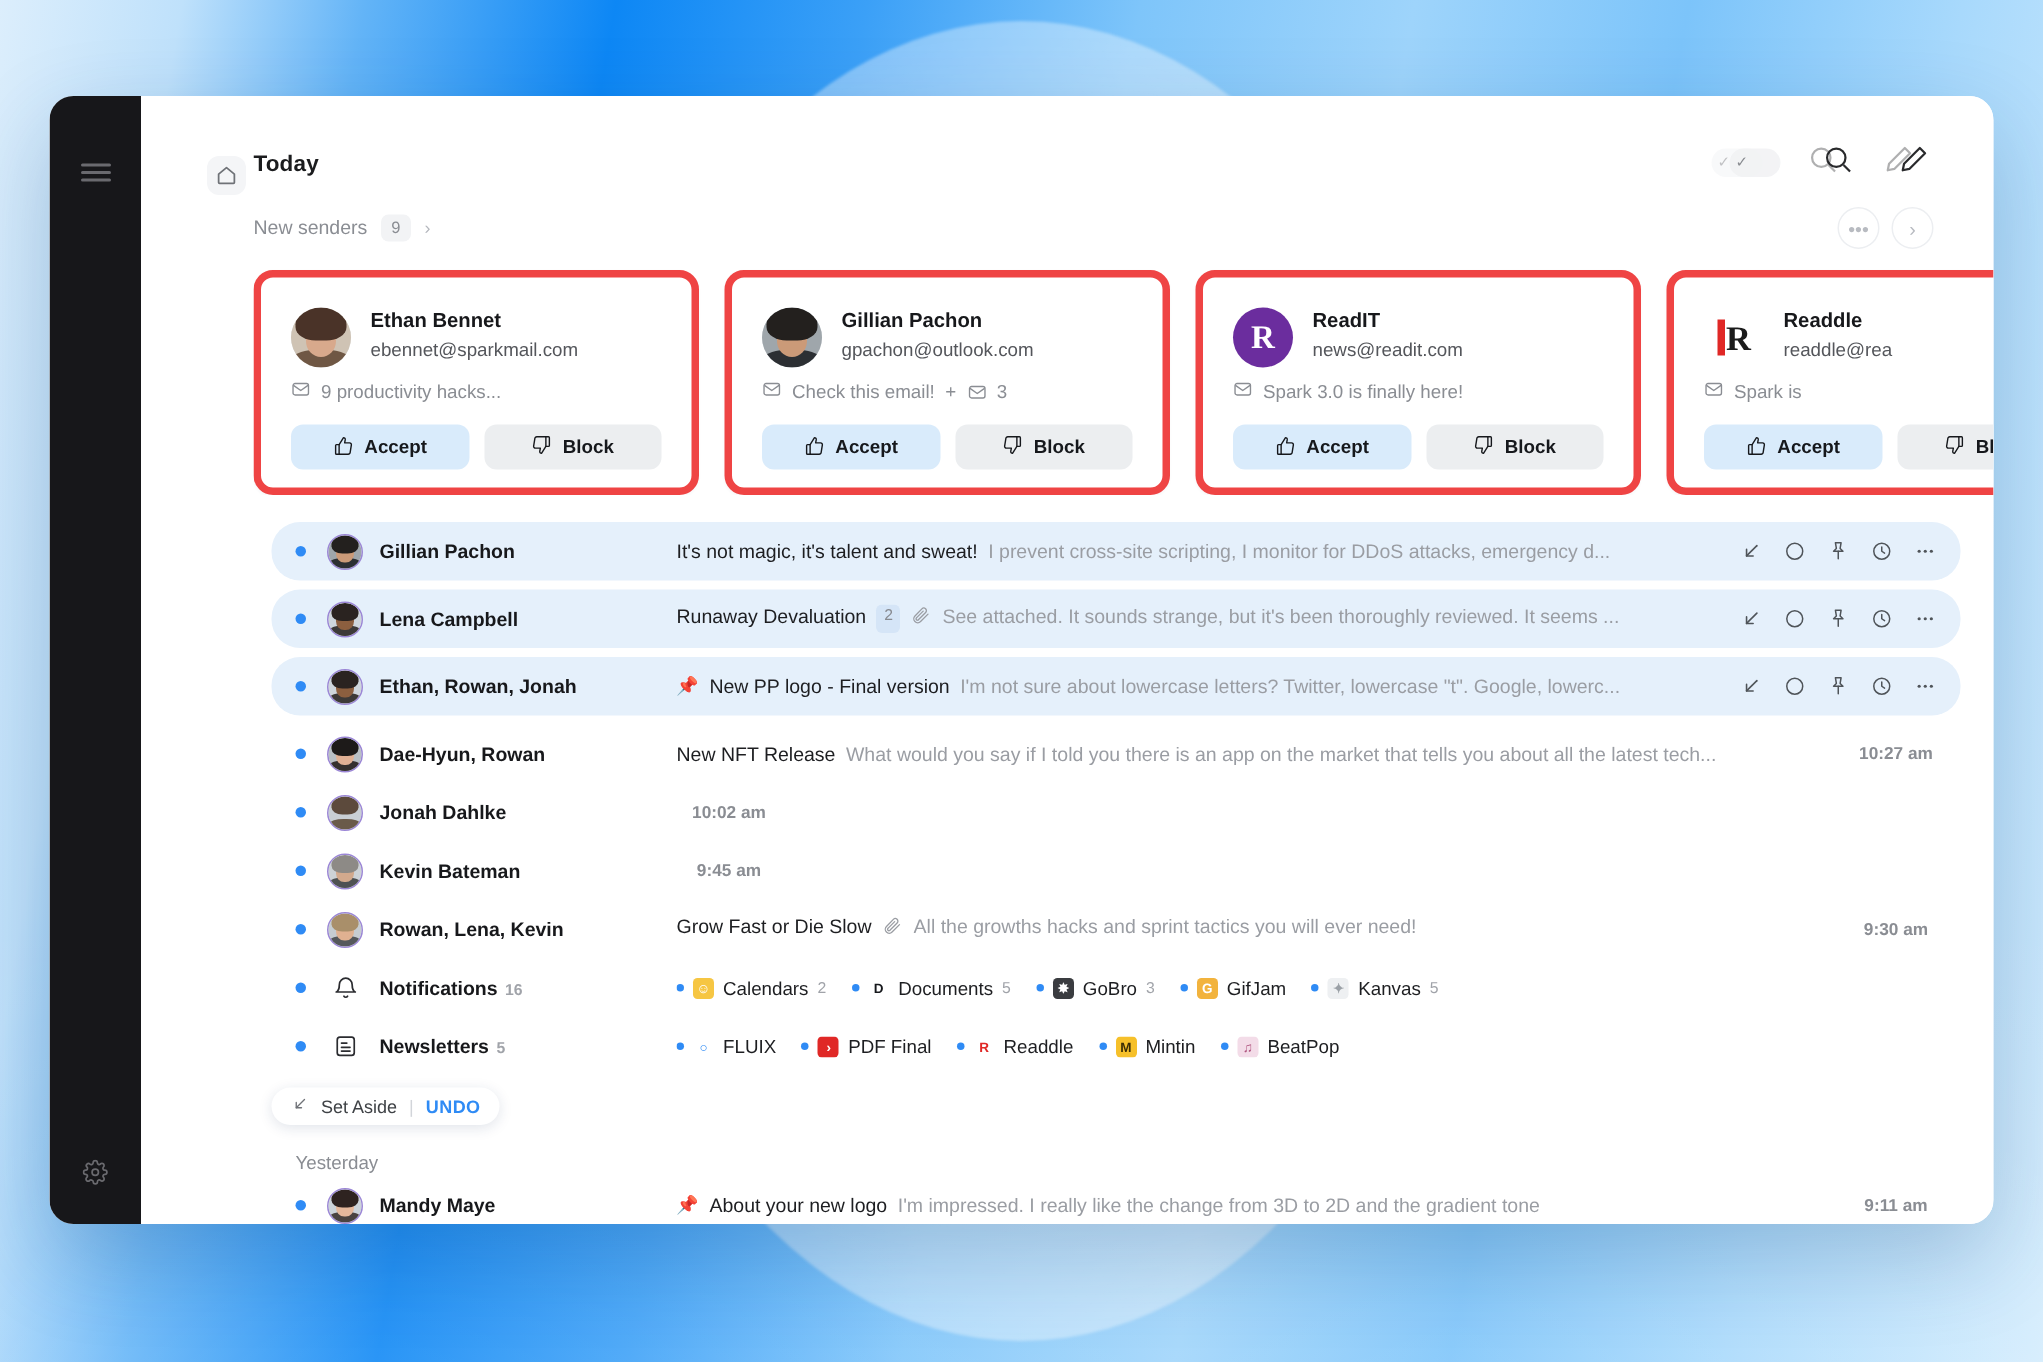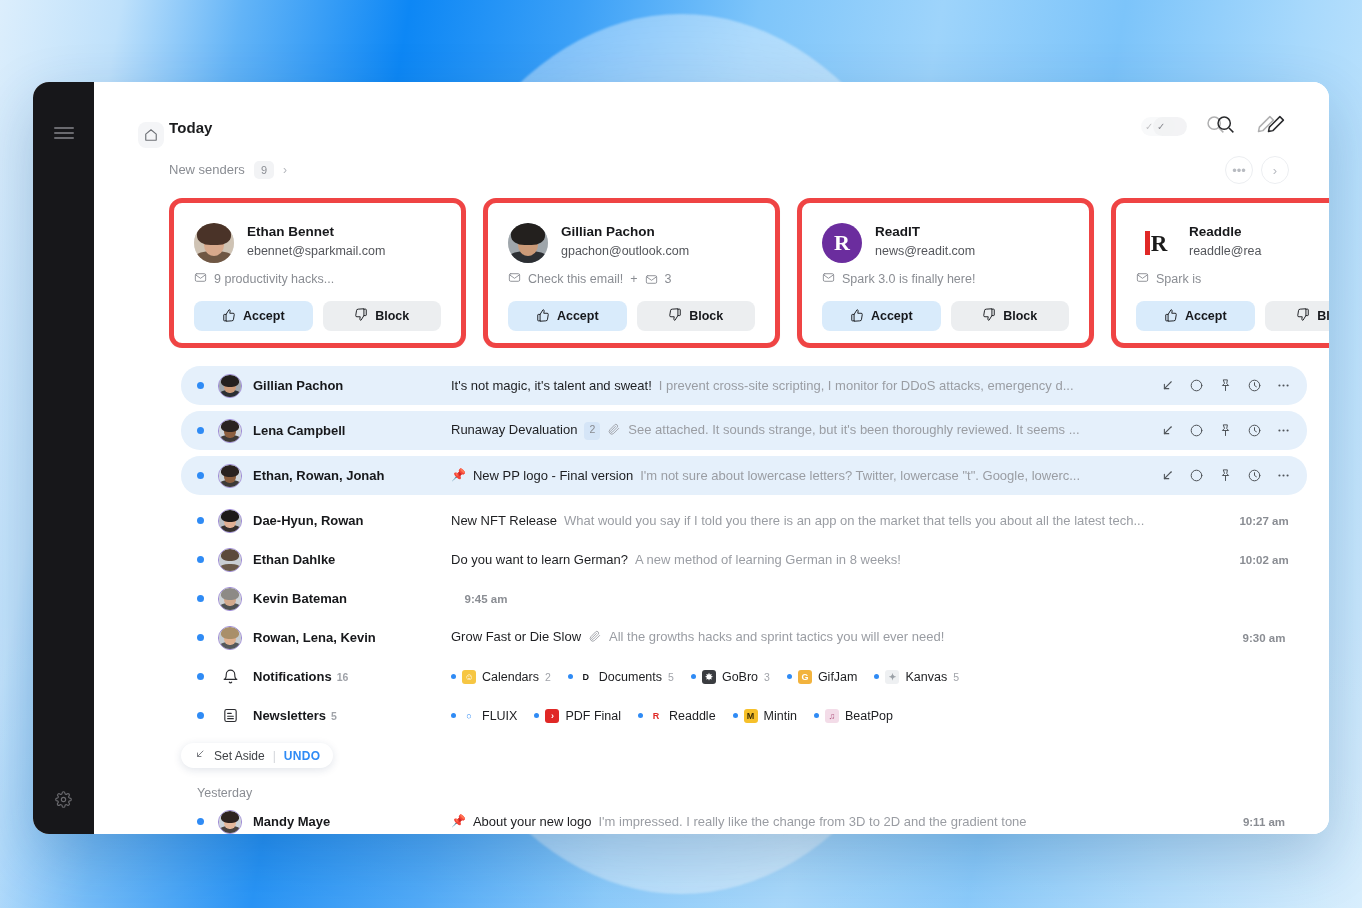--- a/index.html
+++ b/index.html
@@ -27,21 +27,21 @@
   }
   .bg-bottom {
     position: absolute; left: 0; right: 0; bottom: 0; height: 300px;
     background: linear-gradient(180deg, rgba(255,255,255,0) 0%, rgba(255,255,255,.12) 100%);
     pointer-events: none;
   }
 
   
   .window {
     position: absolute;
-    left: 33px; top: 82px;
+    left: 33px; top: 64px;
     width: 1296px; height: 752px;
     border-radius: 16px;
     background: #ffffff;
     box-shadow: 0 22px 60px rgba(16,60,110,.22);
     display: flex;
     overflow: hidden;
   }
 
   
   .rail {
@@ -604,25 +604,21 @@
           <div class="row">
             <span class="dot" style=""></span>
             <span class="avatar-sm">
               <div class="face">
                 <div class="bg" style="background:#c9cfd4"></div>
                 <div class="body" style="background:#6a5a4a"></div>
                 <div class="skin" style="background:#d9a branch"></div>
                 <div class="hair" style="background:#5c4a3c"></div>
               </div>
             </span>
-            <span class="row-sender">Ethan Dahlke</span>
-            <span class="row-body">
-              <span class="row-subject">Do you want to learn German?</span>
-              <span class="row-preview">A new method of learning German in 8 weeks!</span>
-            </span>
+            <span class="row-sender">Jonah Dahlke</span>
             <div class="row-time">10:02 am</div>
           </div>
           <div class="row">
             <span class="dot" style=""></span>
             <span class="avatar-sm">
               <div class="face">
                 <div class="bg" style="background:#cdd2d6"></div>
                 <div class="body" style="background:#4e5153"></div>
                 <div class="skin" style="background:#d2a98d"></div>
                 <div class="hair" style="background:#8d8a86"></div>

